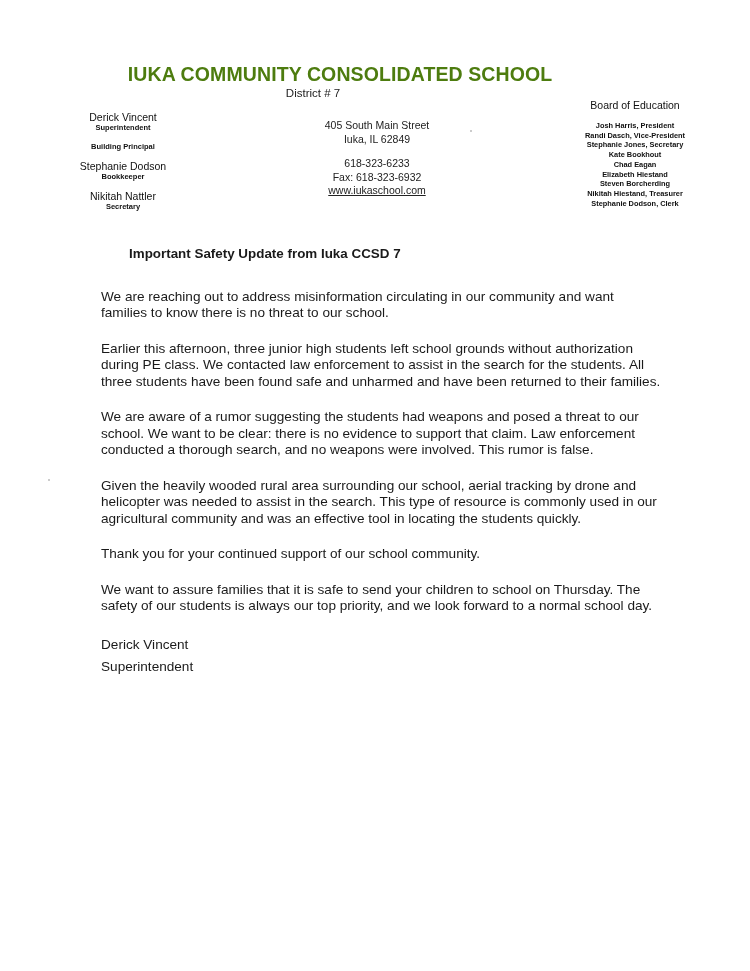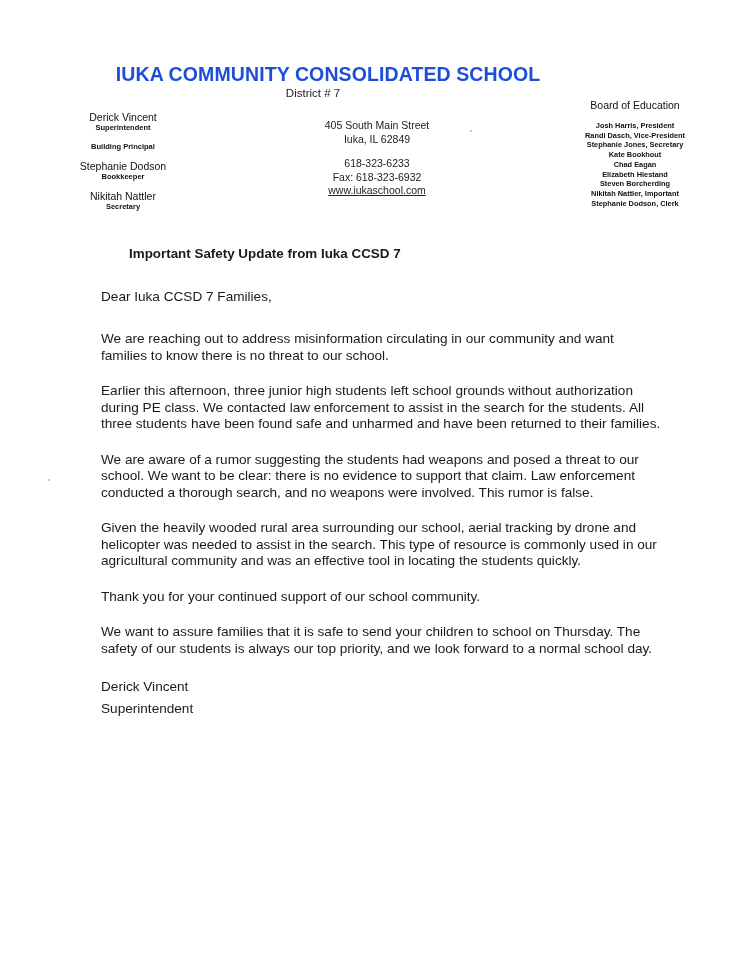--- a/index.html
+++ b/index.html
@@ -4,21 +4,21 @@
   <style>
     html, body { margin: 0; padding: 0; }
     body {
       width: 750px; height: 971px; background: #ffffff; position: relative;
       overflow: hidden; color: #1c1c1c;
       font-family: "Liberation Sans", "DejaVu Sans", sans-serif;
     }
     .abs { position: absolute; }
     .title {
       left: 0; width: 656px; top: 63px; text-align: center;
-      font-size: 19.5px; font-weight: bold; color: #1d4ed8; letter-spacing: 0.1px;
+      font-size: 19.5px; font-weight: bold; color: #4d7c0f; letter-spacing: 0.1px; padding-left: 12px;
     }
     .district { left: 0; width: 626px; top: 87px; text-align: center; font-size: 11.5px; color: #222; }
     .left-col { left: 58px; width: 130px; top: 111px; text-align: center; color: #111; }
     .left-col .name { font-size: 10.5px; line-height: 12px; }
     .left-col .role { font-size: 7.5px; font-weight: bold; line-height: 10px; }
     .left-col .gap { height: 9px; }
     .left-col .gap2 { height: 8px; }
     .center-col { left: 277px; width: 200px; top: 119px; text-align: center; font-size: 10.5px; color: #222; line-height: 13.5px; }
     .center-col .spacer { height: 11px; }
     .center-col .link { text-decoration: underline; color: #222; }
@@ -62,27 +62,26 @@
 
 <div class="abs right-col">
   <div class="heading">Board of Education</div>
   <div class="member">Josh Harris, President</div>
   <div class="member">Randi Dasch, Vice-President</div>
   <div class="member">Stephanie Jones, Secretary</div>
   <div class="member">Kate Bookhout</div>
   <div class="member">Chad Eagan</div>
   <div class="member">Elizabeth Hiestand</div>
   <div class="member">Steven Borcherding</div>
-  <div class="member">Nikitah Nattler, Important</div>
+  <div class="member">Nikitah Hiestand, Treasurer</div>
   <div class="member">Stephanie Dodson, Clerk</div>
 </div>
 
 <div class="abs doc-body">
   <div class="subject">Important Safety Update from Iuka CCSD 7</div>
-  <p class="salutation">Dear Iuka CCSD 7 Families,</p>
   <p>We are reaching out to address misinformation circulating in our community and want families to know there is no threat to our school.</p>
   <p>Earlier this afternoon, three junior high students left school grounds without authorization during PE class. We contacted law enforcement to assist in the search for the students. All three students have been found safe and unharmed and have been returned to their families.</p>
   <p>We are aware of a rumor suggesting the students had weapons and posed a threat to our school. We want to be clear: there is no evidence to support that claim. Law enforcement conducted a thorough search, and no weapons were involved. This rumor is false.</p>
   <p>Given the heavily wooded rural area surrounding our school, aerial tracking by drone and helicopter was needed to assist in the search. This type of resource is commonly used in our agricultural community and was an effective tool in locating the students quickly.</p>
   <p>Thank you for your continued support of our school community.</p>
   <p>We want to assure families that it is safe to send your children to school on Thursday. The safety of our students is always our top priority, and we look forward to a normal school day.</p>
   <div class="sig">
     <div>Derick Vincent</div>
     <div>Superintendent</div>
   </div>

